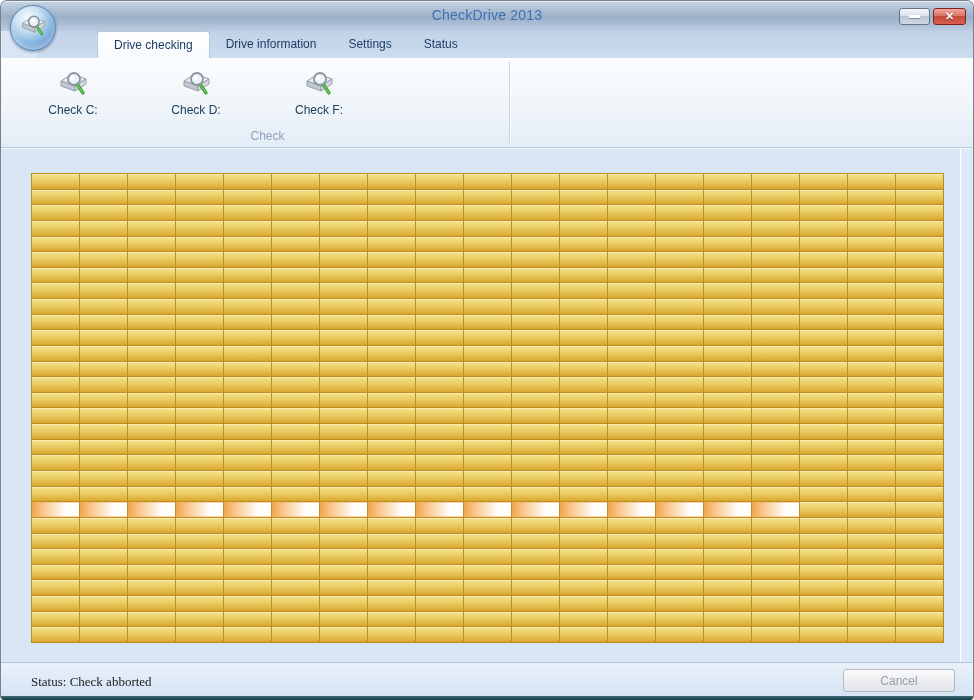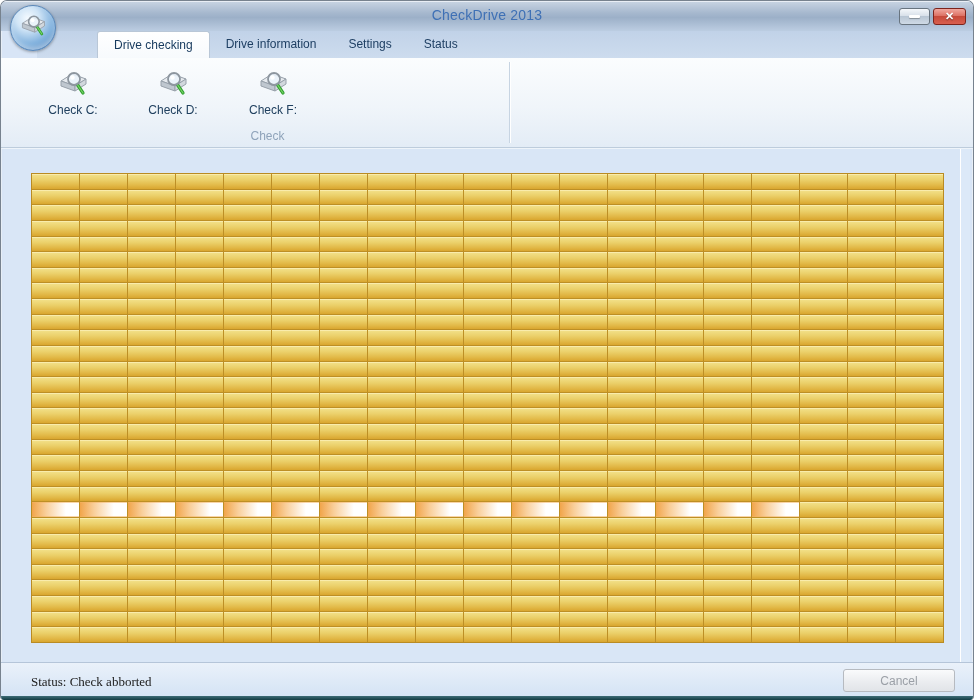--- a/index.html
+++ b/index.html
@@ -69,21 +69,21 @@
   }
 
   
   .ribbon{
     position:absolute; top:57px; left:0; right:0; height:90px;
     background:linear-gradient(180deg,#fbfdfe 0%,#f0f5fa 55%,#e3ecf6 100%);
     border-bottom:1px solid #bdccdc;
     box-shadow: 0 1px 0 #eef4fa;
   }
   .ribbon-group{ position:absolute; left:0; top:0; width:508px; height:100%; }
-  .ribbon-buttons{ display:flex; padding:5px 0 0 22px; }
+  .ribbon-buttons{ display:flex; padding:5px 0 0 22px; gap:23px; }
   .rbtn{
     width:100px; display:flex; flex-direction:column; align-items:center;
     padding:4px 0 2px; border-radius:3px; cursor:default;
   }
   .rbtn-icon{ width:34px; height:34px; display:block; }
   .rbtn-icon svg{ width:34px; height:34px; display:block; }
   .rbtn-label{ font-size:12px; color:#20405f; margin-top:2px; }
   .group-label{
     position:absolute; bottom:4px; left:0; right:0; text-align:center;
     font-size:12px; color:#8fa3ba;padding-left:25px;

